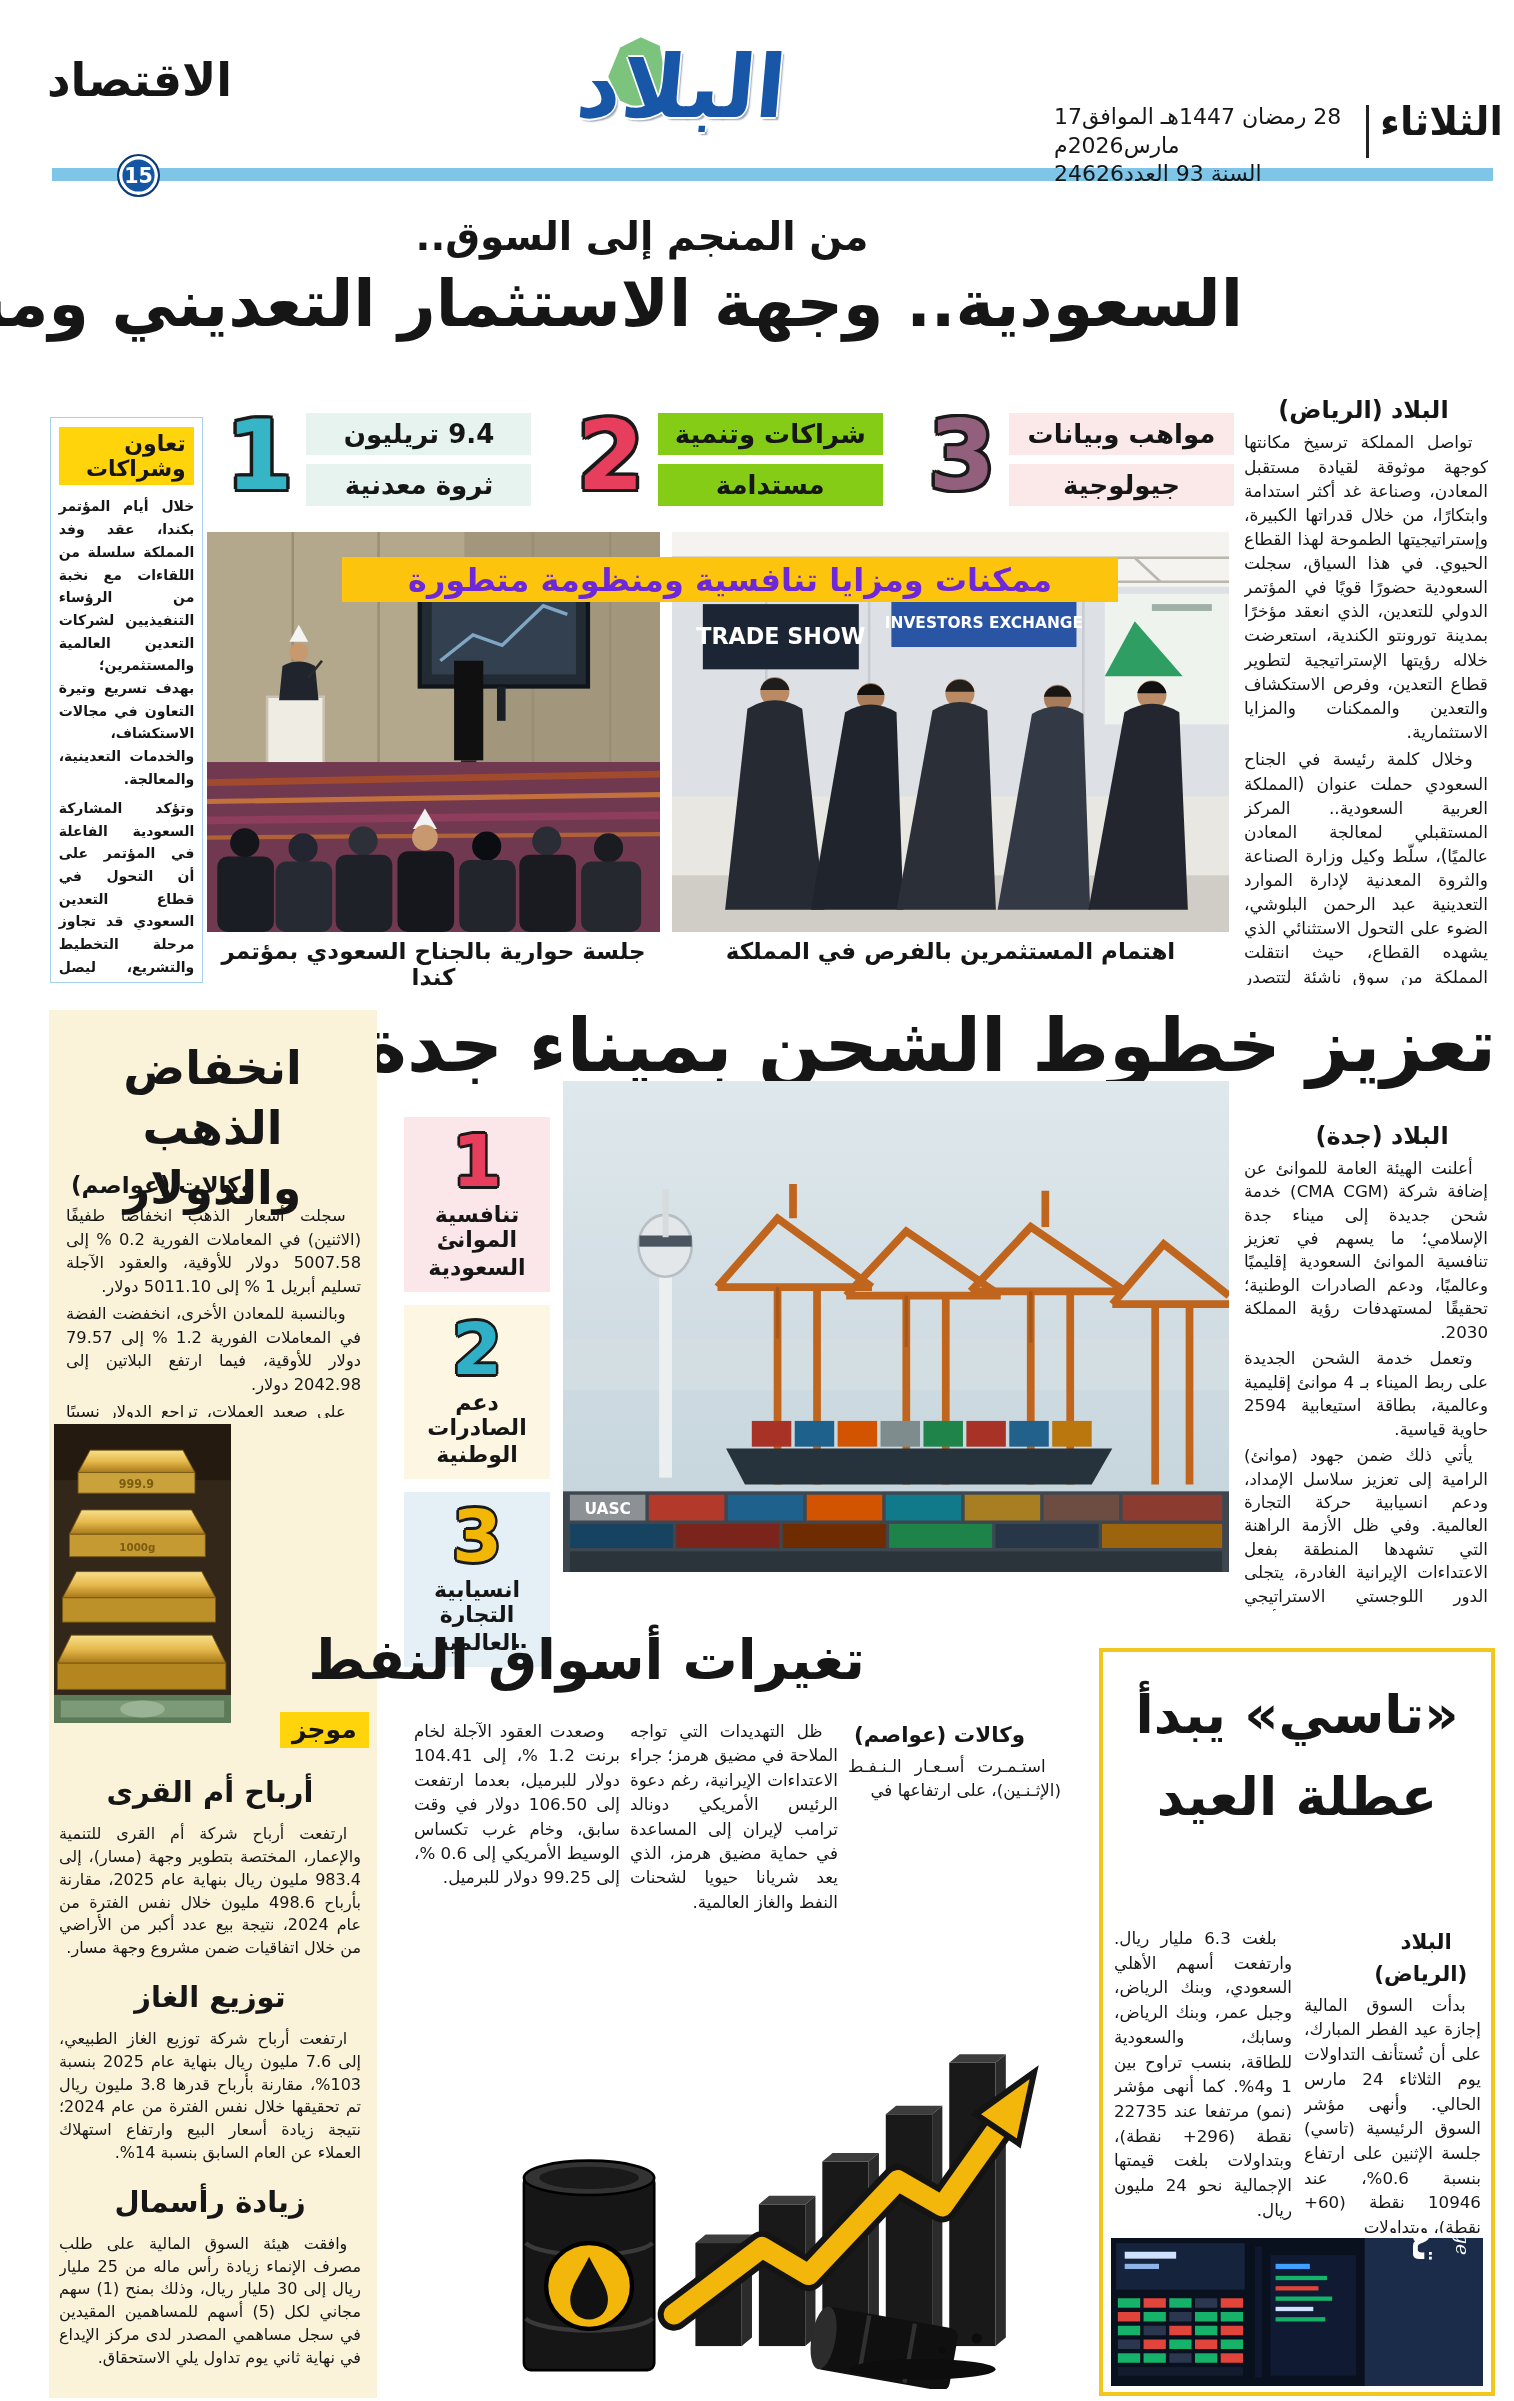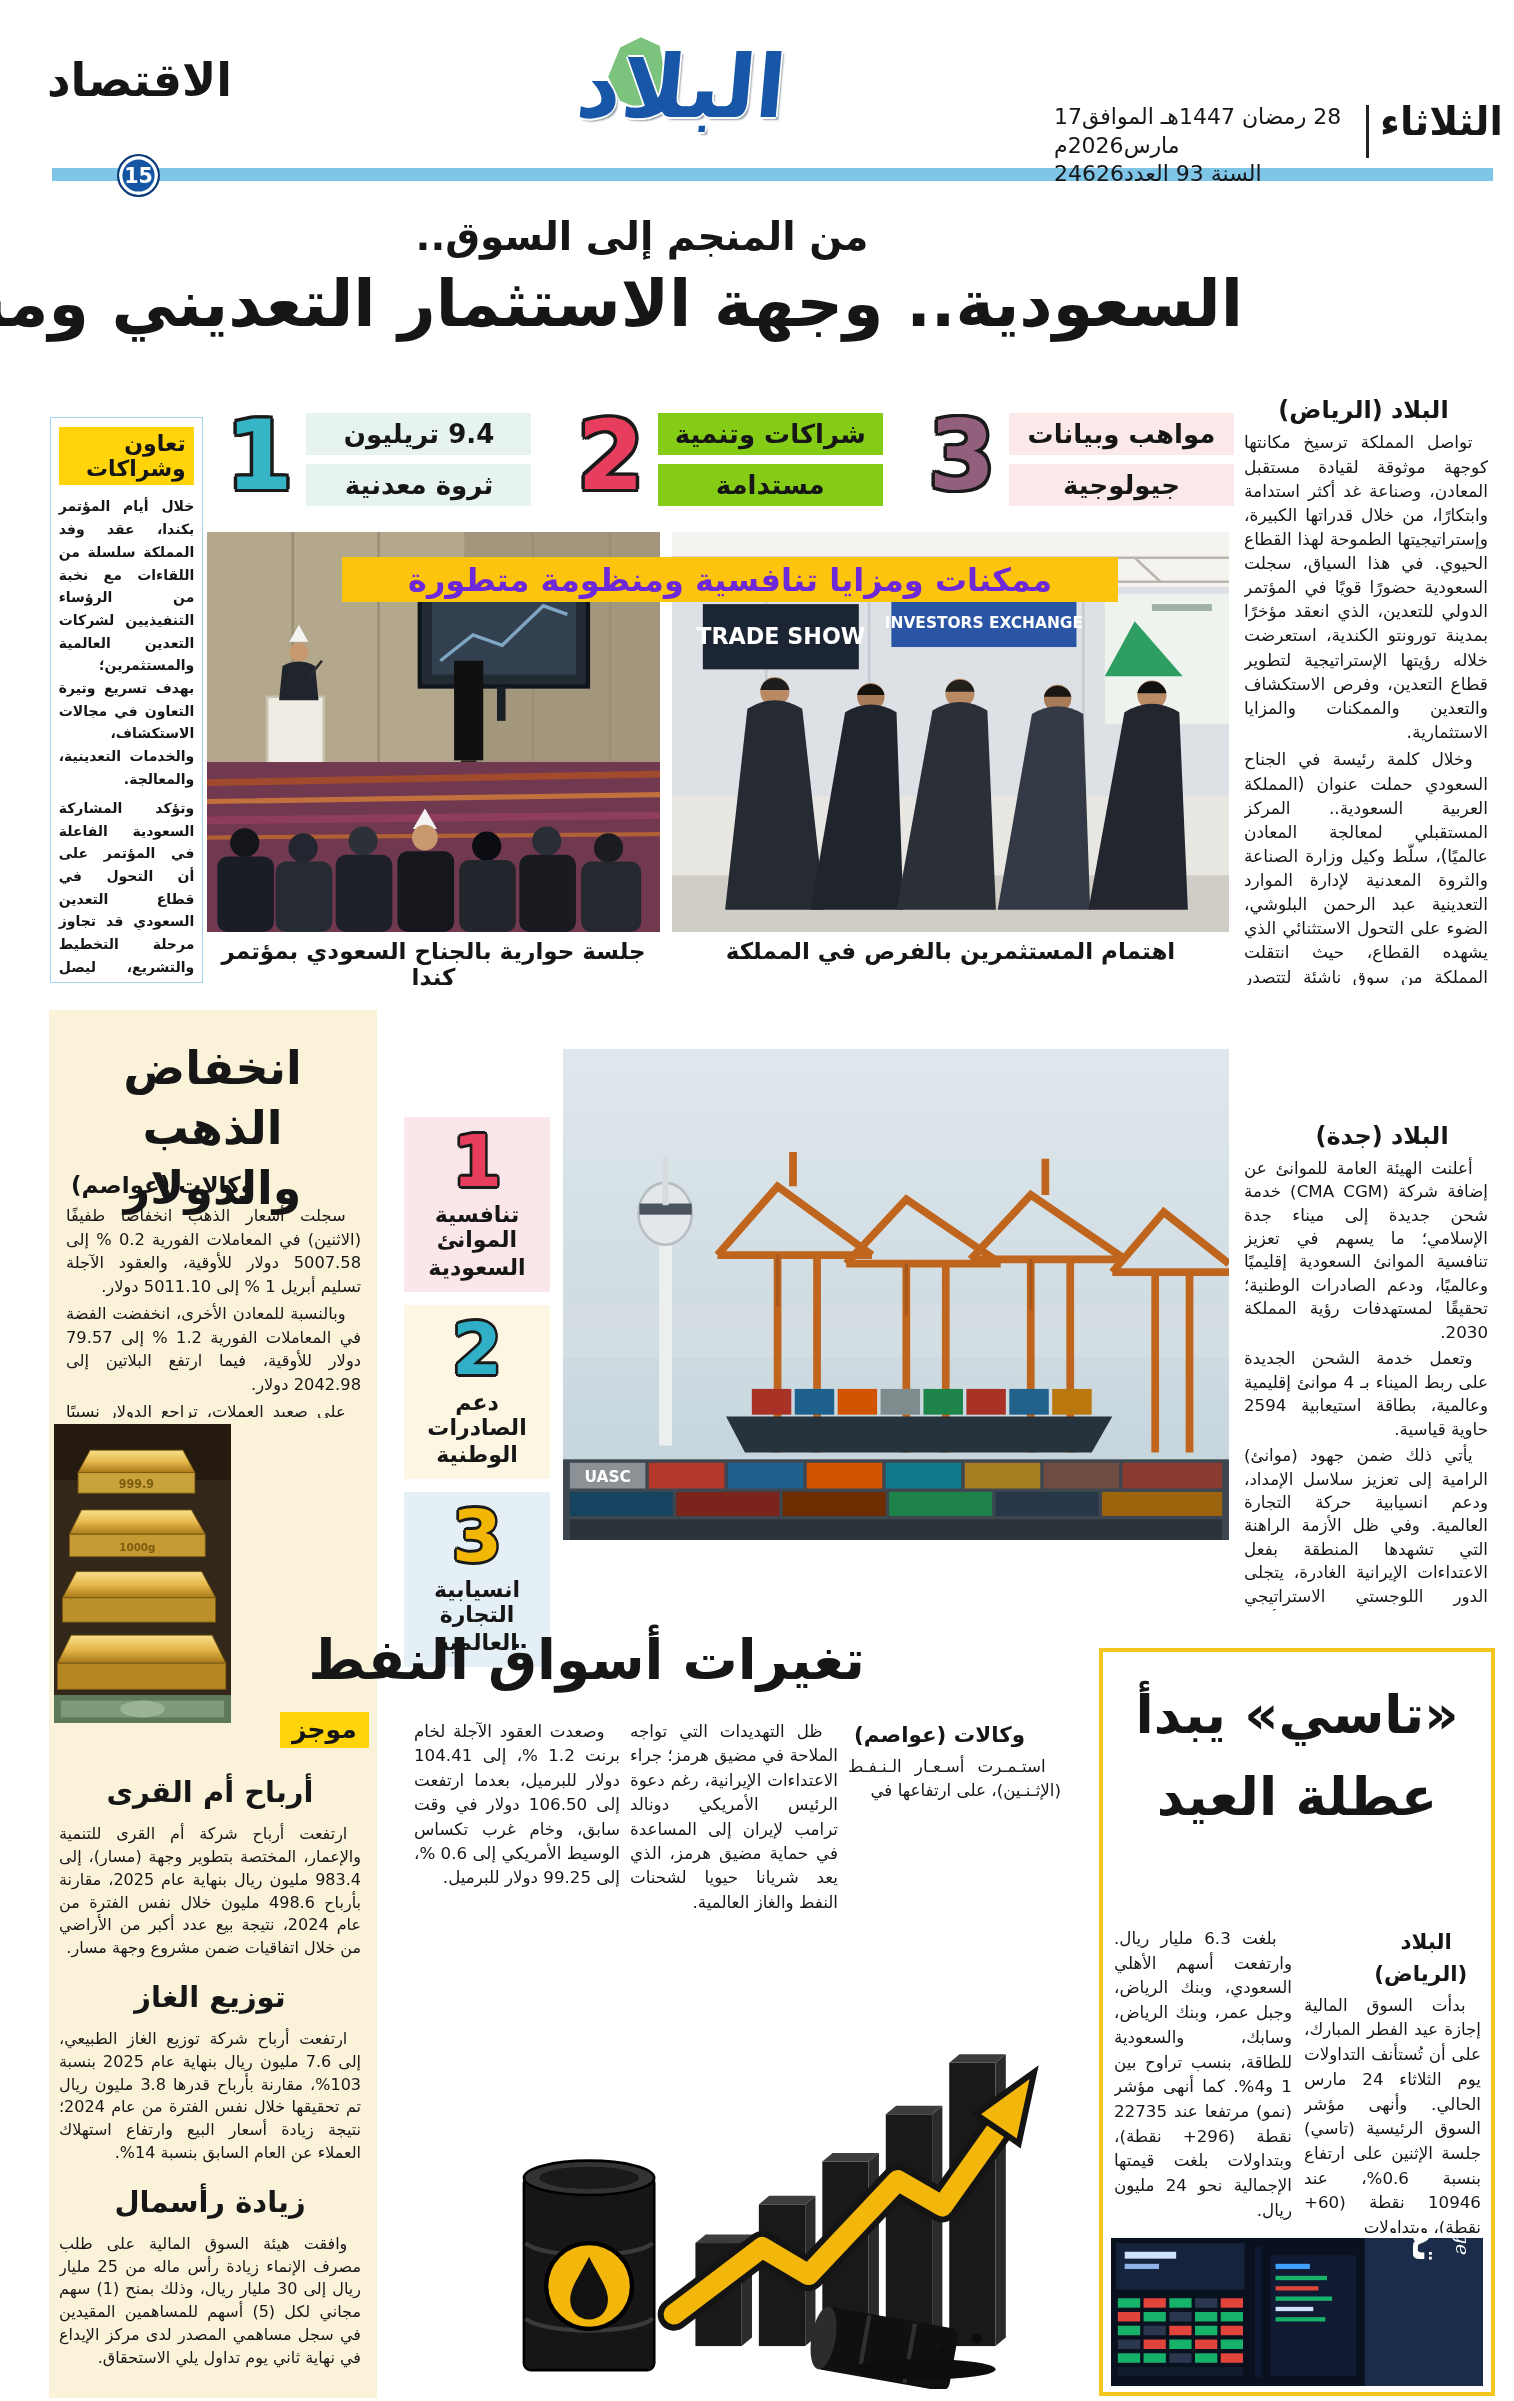--- a/index.html
+++ b/index.html
@@ -60,21 +60,21 @@
   .ship-headline{left:403px;top:1002px;width:1094px;text-align:center;font-size:74px;font-weight:bold;white-space:nowrap;}
   .ship-features{left:405px;top:1117px;width:146px;display:flex;flex-direction:column;gap:13px;}
   .sfeature{text-align:center;padding:6.9px 3.4px 12px;}
   .sfeature .num{display:block;font-size:72px;line-height:1.05;font-weight:bold;
       text-shadow:2.6px 0 0 #1a1a1a,-2.6px 0 0 #1a1a1a,0 2.6px 0 #1a1a1a,0 -2.6px 0 #1a1a1a,
                   1.7px 1.7px 0 #1a1a1a,-1.7px -1.7px 0 #1a1a1a,-1.7px 1.7px 0 #1a1a1a,1.7px -1.7px 0 #1a1a1a;}
   .sfeature .fline{display:block;font-size:22px;font-weight:bold;margin-top:2.6px;}
   .s1{background:#fbe7e9}.s1 .num{color:#e63e5c}
   .s2{background:#fdf6e2}.s2 .num{color:#2fb0c7}
   .s3{background:#e4f0f5}.s3 .num{color:#f2b705}
-  .photo-port{left:564px;top:1049px;width:666px;height:491px;}
+  .photo-port{left:564px;top:1081px;width:666px;height:491px;}
   .col-shipping{left:1245px;top:1120px;width:244px;height:491px;font-size:16.7px;line-height:1.4;}
   
   .cream-box{left:50px;top:1010px;width:328px;height:1388px;background:#faf3da;}
   .gold-title{left:60px;top:1039px;width:307px;text-align:center;font-size:46px;font-weight:bold;line-height:1.3;}
   .gold-byline{left:72px;top:1172px;width:283px;font-size:23px;font-weight:bold;direction:rtl;text-align:left;}
   .gold-body{left:67px;top:1204px;width:295px;height:214px;font-size:16.3px;line-height:1.45;}
   .photo-gold{left:55px;top:1424px;width:177px;height:299px;}
   .brief-label{left:281px;top:1712px;background:#ffd40a;font-size:25px;font-weight:bold;padding:3.4px 12px;}
   .briefs{left:60px;top:1755px;width:302px;height:636px;font-size:16px;line-height:1.42;}
   .brief-title{font-size:29px;font-weight:bold;text-align:center;text-indent:0;margin:17px 0 10.3px;}
@@ -267,20 +267,21 @@
     <p>وخلال كلمة رئيسة في الجناح السعودي حملت عنوان (المملكة العربية السعودية.. المركز المستقبلي لمعالجة المعادن عالميًا)، سلّط وكيل وزارة الصناعة والثروة المعدنية لإدارة الموارد التعدينية عبد الرحمن البلوشي، الضوء على التحول الاستثنائي الذي يشهده القطاع، حيث انتقلت المملكة من سوق ناشئة لتتصدر أفضل الوجهات التعدينية عالميا.</p>
 
   </div>
 
   <div class="abs sidebar">
     <span class="sidebar-label">تعاون وشراكات</span>
     <p>خلال أيام المؤتمر بكندا، عقد وفد المملكة سلسلة من اللقاءات مع نخبة من الرؤساء التنفيذيين لشركات التعدين العالمية والمستثمرين؛ بهدف تسريع وتيرة التعاون في مجالات الاستكشاف، والخدمات التعدينية، والمعالجة.</p>
     <p>وتؤكد المشاركة السعودية الفاعلة في المؤتمر على أن التحول في قطاع التعدين السعودي قد تجاوز مرحلة التخطيط والتشريع، ليصل إلى مرحلة التنفيذ والإنتاج، من خلال منظومة تشريعية متطورة، وحوافز استثنائية، وشراكات عابرة للحدود.</p>
   </div>
 
+  <div class="abs ship-headline">تعزيز خطوط الشحن بميناء جدة</div>
 
   <div class="abs ship-features">
     <div class="sfeature s1">
       <span class="num">1</span>
       <span class="fline">تنافسية الموانئ</span>
       <span class="fline">السعودية</span>
     </div>
     <div class="sfeature s2">
       <span class="num">2</span>
       <span class="fline">دعم الصادرات</span>

